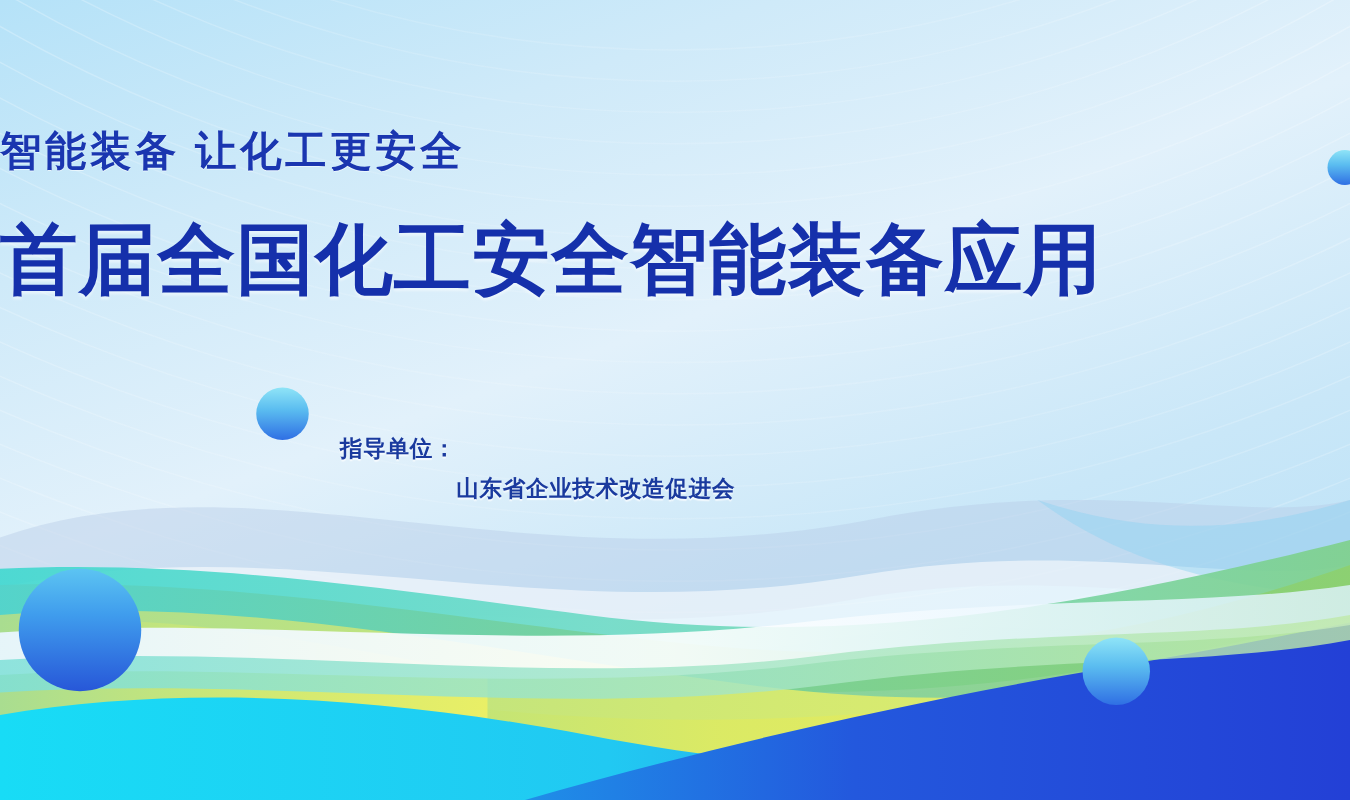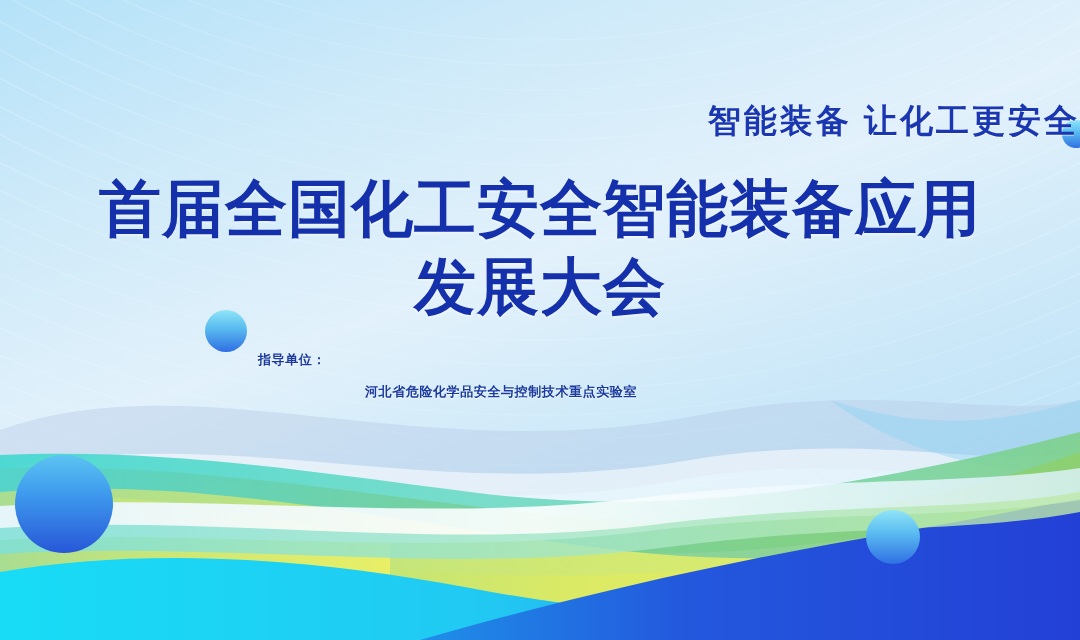--- a/index.html
+++ b/index.html
@@ -36,52 +36,52 @@
   #circle-left  { left: 205px; top: 310px; width: 42px; height: 42px; }
   #circle-mid   { left: 866px; top: 510px; width: 54px; height: 54px; }
   #circle-edge  { left: 1062px; top: 120px; width: 28px; height: 28px; }
   #circle-big   { left: 15px;  top: 455px; width: 98px; height: 98px;
                   background: linear-gradient(180deg, #5cc4f2 0%, #3f9ced 38%, #2757d8 100%); }
 
   
   .subtitle {
     position: absolute;
     left: 0; right: 0; top: 99px;
-    text-align: right;
+    text-align: left;
     font-size: 33px;
     font-weight: 700;
     letter-spacing: 3px;
     color: #1a36b0;
     text-shadow: 0 1px 0 rgba(255,255,255,0.55);
   }
   .title {
     position: absolute;
     left: 0; right: 0;
-    text-align: center;
     font-size: 62px;
     line-height: 78px;
     font-weight: 800;
     letter-spacing: 1px;
     color: #1530ab;
     text-shadow: 0 2px 2px rgba(255,255,255,0.45);
   }
   #title-line-1 { top: 170px; }
   #title-line-2 { top: 248px; }
 
   .org-block {
     position: absolute;
     left: 258px;
     top: 344px;
-    font-size: 13px;
+    font-size: 18px;
     line-height: 31.5px;
     font-weight: 700;
     color: #1a3a9e;
     letter-spacing: 0.6px;
     text-shadow: 0 1px 1px rgba(255,255,255,0.75);
     white-space: nowrap;
+    text-align: right;
   }
   .org-row { display: flex; align-items: baseline; }
   .org-label {
     display: inline-block;
     width: 107px;
     flex: 0 0 107px;
   }
   .org-value { display: inline-block; }
 </style>
 </head>
@@ -210,27 +210,26 @@
 
   <div class="deco-circle" id="circle-big"></div>
   <div class="deco-circle" id="circle-left"></div>
   <div class="deco-circle" id="circle-mid"></div>
   <div class="deco-circle" id="circle-edge"></div>
 
   <div class="subtitle">智能装备 让化工更安全</div>
 
   <div class="title" id="title-line-1">首届全国化工安全智能装备应用</div>
 
-  <div class="title" id="title-line-2">发展大会</div>
 
   <div class="org-block">
     <div class="org-row">
       <span class="org-label">指导单位：</span>
     </div>
     <div class="org-row">
+      <span class="org-label"></span>
+      <span class="org-value">山东省企业技术改造促进会</span>
     </div>
     <div class="org-row">
-      <span class="org-label"></span>
-      <span class="org-value">河北省危险化学品安全与控制技术重点实验室</span>
     </div>
   </div>
 
 </div>
 
 </body></html>

